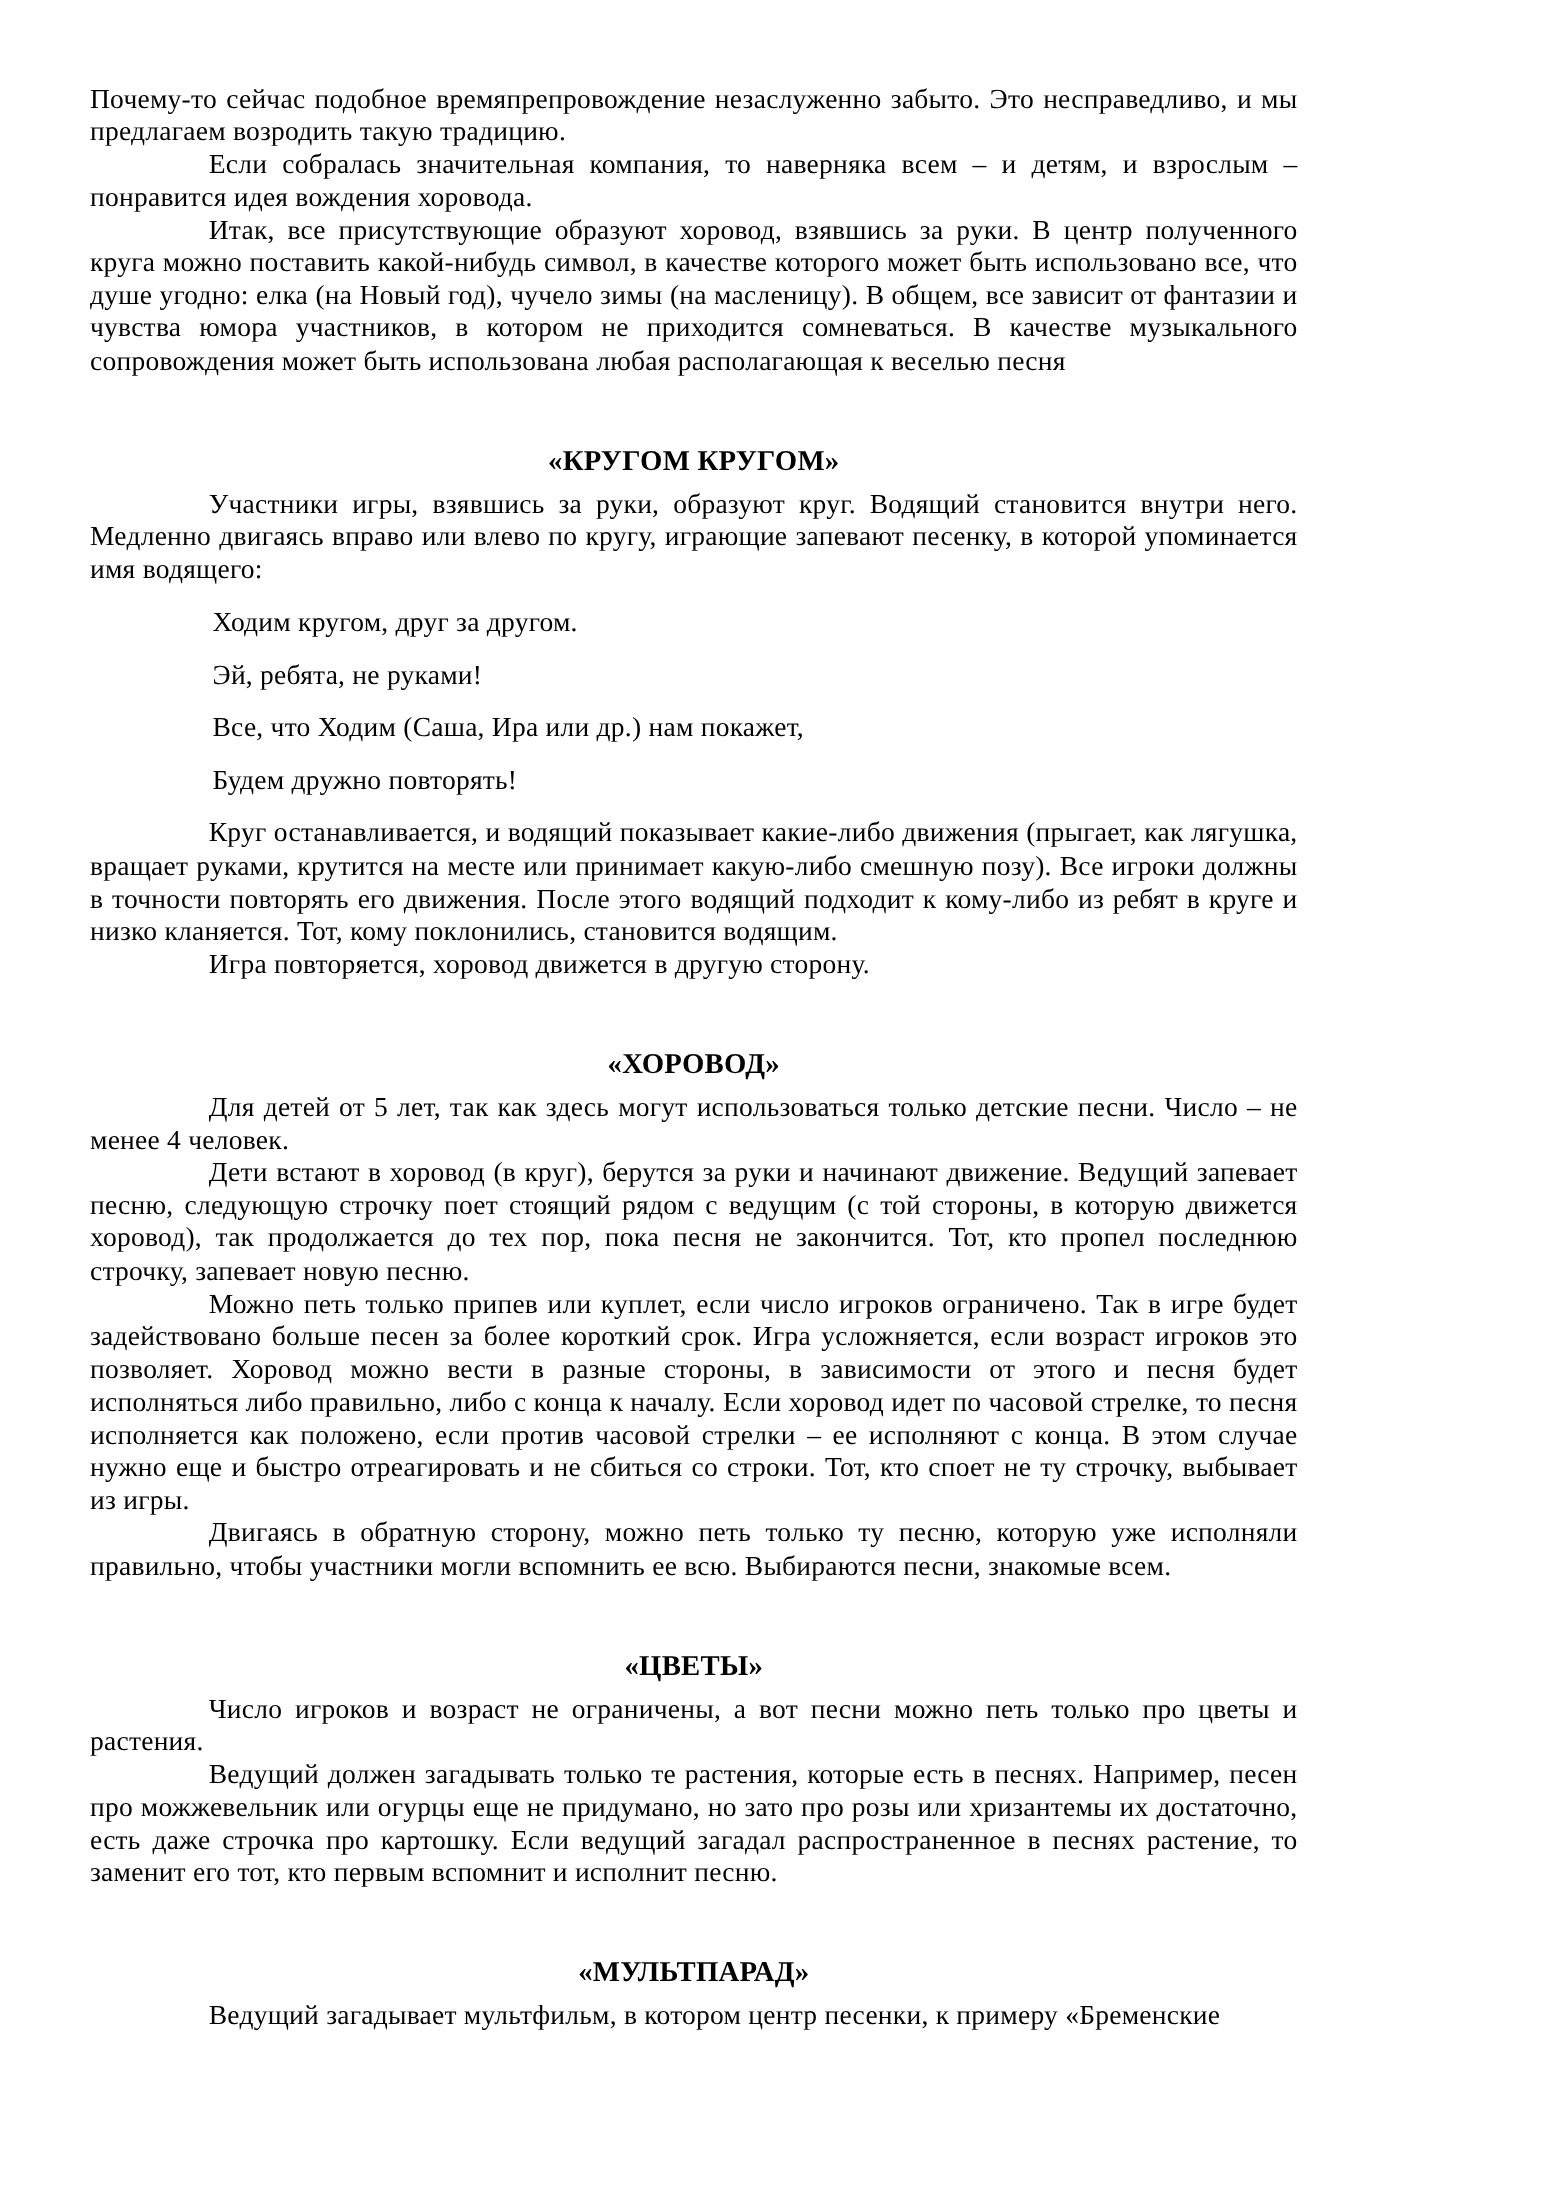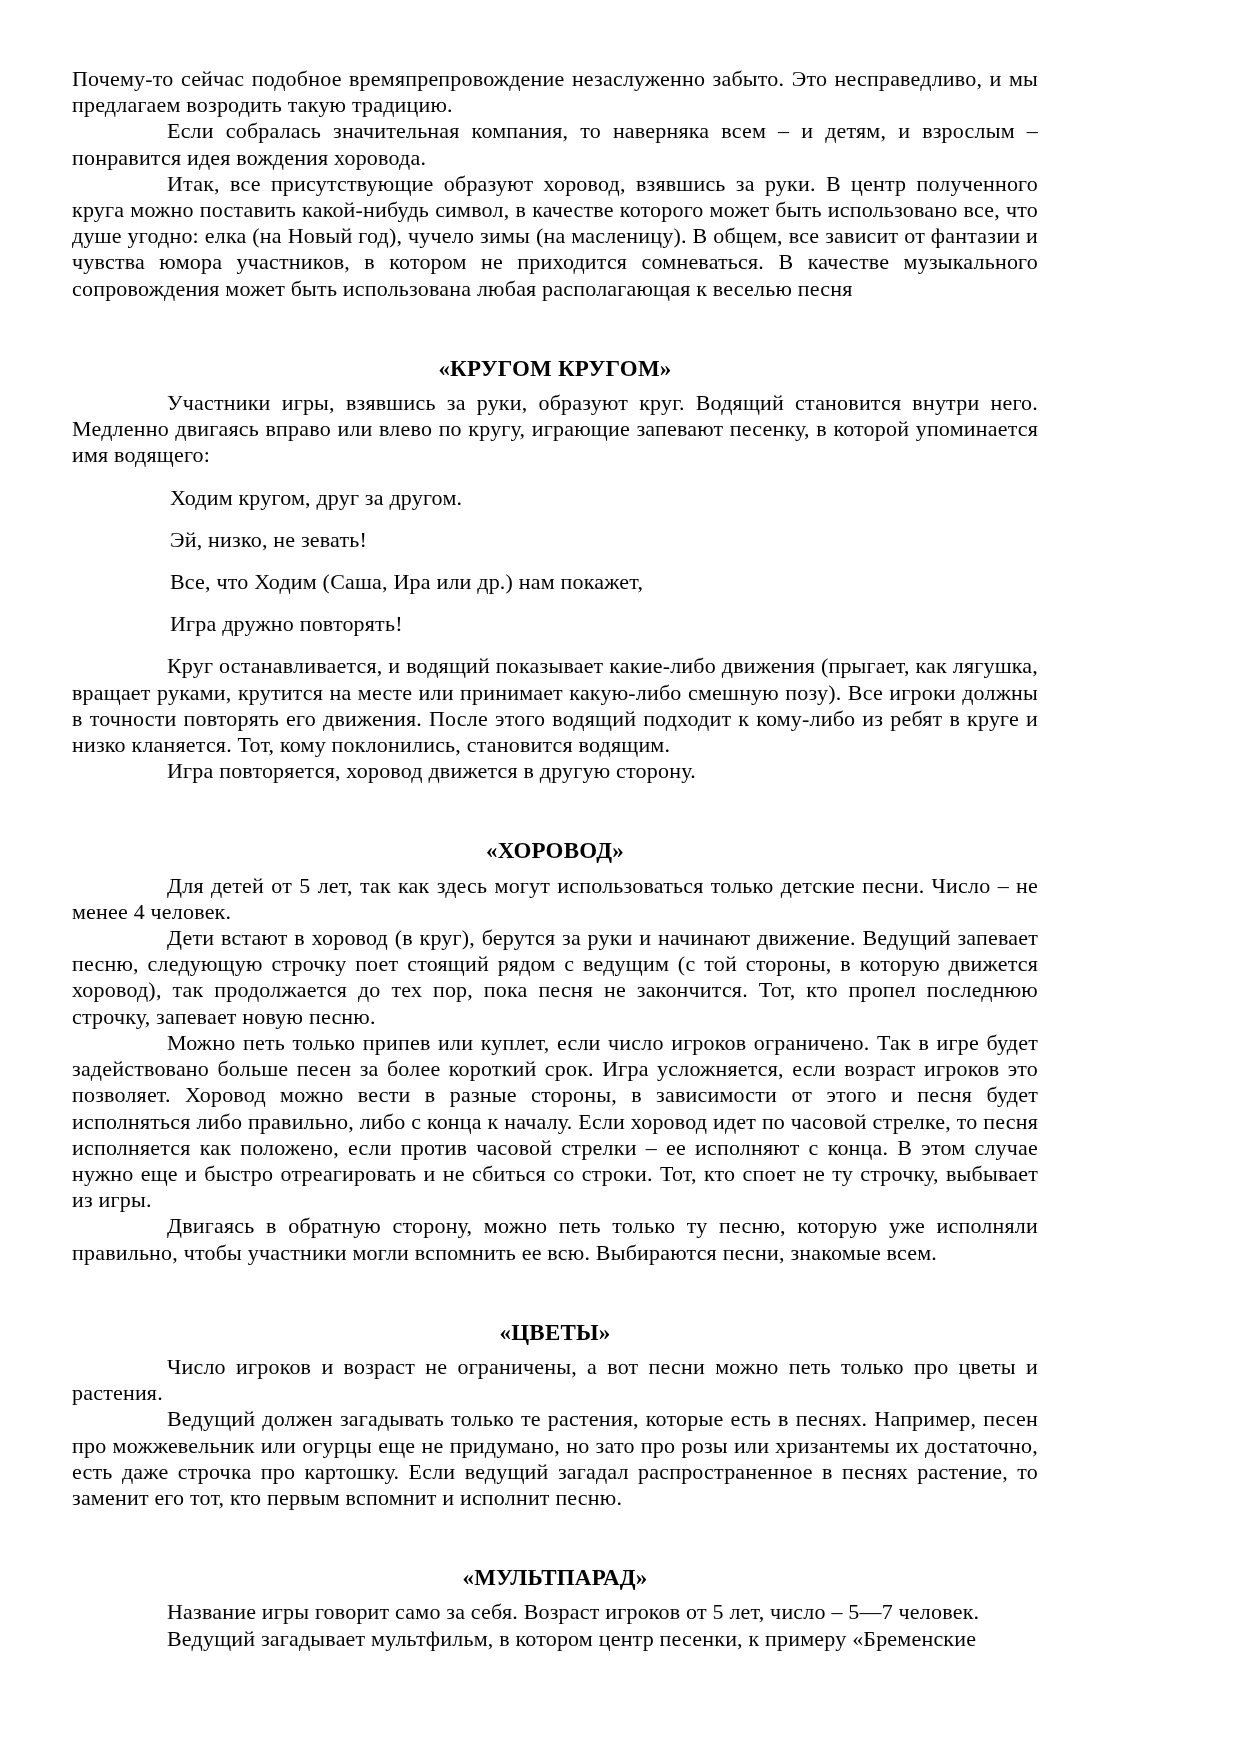--- a/index.html
+++ b/index.html
@@ -46,30 +46,29 @@
 <body>
 
 <div class="page">
   <div class="content">
       <p class="body noindent">Почему-то сейчас подобное времяпрепровождение незаслуженно забыто. Это несправедливо, и мы предлагаем возродить такую традицию.</p>
       <p class="body">Если собралась значительная компания, то наверняка всем – и детям, и взрослым – понравится идея вождения хоровода.</p>
       <p class="body">Итак, все присутствующие образуют хоровод, взявшись за руки. В центр полученного круга можно поставить какой-нибудь символ, в качестве которого может быть использовано все, что душе угодно: елка (на Новый год), чучело зимы (на масленицу). В общем, все зависит от фантазии и чувства юмора участников, в котором не приходится сомневаться. В качестве музыкального сопровождения может быть использована любая располагающая к веселью песня</p>
       <div class="heading">«КРУГОМ КРУГОМ»</div>
       <p class="body">Участники игры, взявшись за руки, образуют круг. Водящий становится внутри него. Медленно двигаясь вправо или влево по кругу, играющие запевают песенку, в которой упоминается имя водящего:</p>
       <div class="verse-line">Ходим кругом, друг за другом.</div>
-      <div class="verse-line">Эй, низко, не зевать!</div>
+      <div class="verse-line">Эй, ребята, не руками!</div>
       <div class="verse-line">Все, что Ходим (Саша, Ира или др.) нам покажет,</div>
-      <div class="verse-line">Игра дружно повторять!</div>
+      <div class="verse-line">Будем дружно повторять!</div>
       <p class="body">Круг останавливается, и водящий показывает какие-либо движения (прыгает, как лягушка, вращает руками, крутится на месте или принимает какую-либо смешную позу). Все игроки должны в точности повторять его движения. После этого водящий подходит к кому-либо из ребят в круге и низко кланяется. Тот, кому поклонились, становится водящим.</p>
       <p class="body">Игра повторяется, хоровод движется в другую сторону.</p>
       <div class="heading">«ХОРОВОД»</div>
       <p class="body">Для детей от 5 лет, так как здесь могут использоваться только детские песни. Число – не менее 4 человек.</p>
       <p class="body">Дети встают в хоровод (в круг), берутся за руки и начинают движение. Ведущий запевает песню, следующую строчку поет стоящий рядом с ведущим (с той стороны, в которую движется хоровод), так продолжается до тех пор, пока песня не закончится. Тот, кто пропел последнюю строчку, запевает новую песню.</p>
       <p class="body">Можно петь только припев или куплет, если число игроков ограничено. Так в игре будет задействовано больше песен за более короткий срок. Игра усложняется, если возраст игроков это позволяет. Хоровод можно вести в разные стороны, в зависимости от этого и песня будет исполняться либо правильно, либо с конца к началу. Если хоровод идет по часовой стрелке, то песня исполняется как положено, если против часовой стрелки – ее исполняют с конца. В этом случае нужно еще и быстро отреагировать и не сбиться со строки. Тот, кто споет не ту строчку, выбывает из игры.</p>
       <p class="body">Двигаясь в обратную сторону, можно петь только ту песню, которую уже исполняли правильно, чтобы участники могли вспомнить ее всю. Выбираются песни, знакомые всем.</p>
       <div class="heading">«ЦВЕТЫ»</div>
       <p class="body">Число игроков и возраст не ограничены, а вот песни можно петь только про цветы и растения.</p>
       <p class="body">Ведущий должен загадывать только те растения, которые есть в песнях. Например, песен про можжевельник или огурцы еще не придумано, но зато про розы или хризантемы их достаточно, есть даже строчка про картошку. Если ведущий загадал распространенное в песнях растение, то заменит его тот, кто первым вспомнит и исполнит песню.</p>
       <div class="heading">«МУЛЬТПАРАД»</div>
-      <p class="body">Название игры говорит само за себя. Возраст игроков от 5 лет, число – 5—7 человек.</p>
       <p class="body">Ведущий загадывает мультфильм, в котором центр песенки, к примеру «Бременские</p>
     </div>
 </div>
 
 </body></html>

